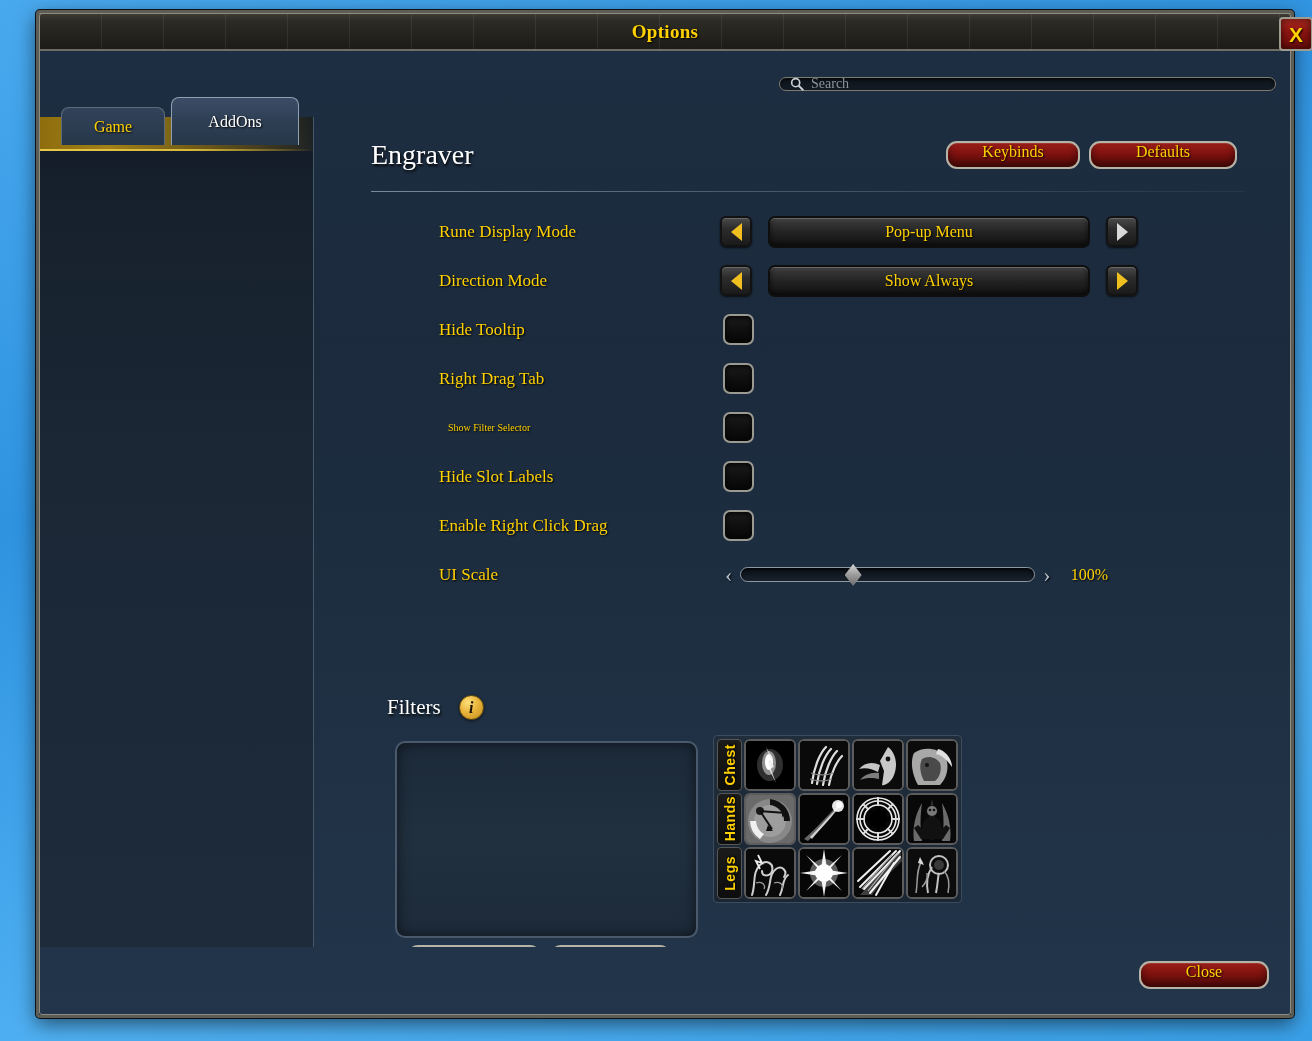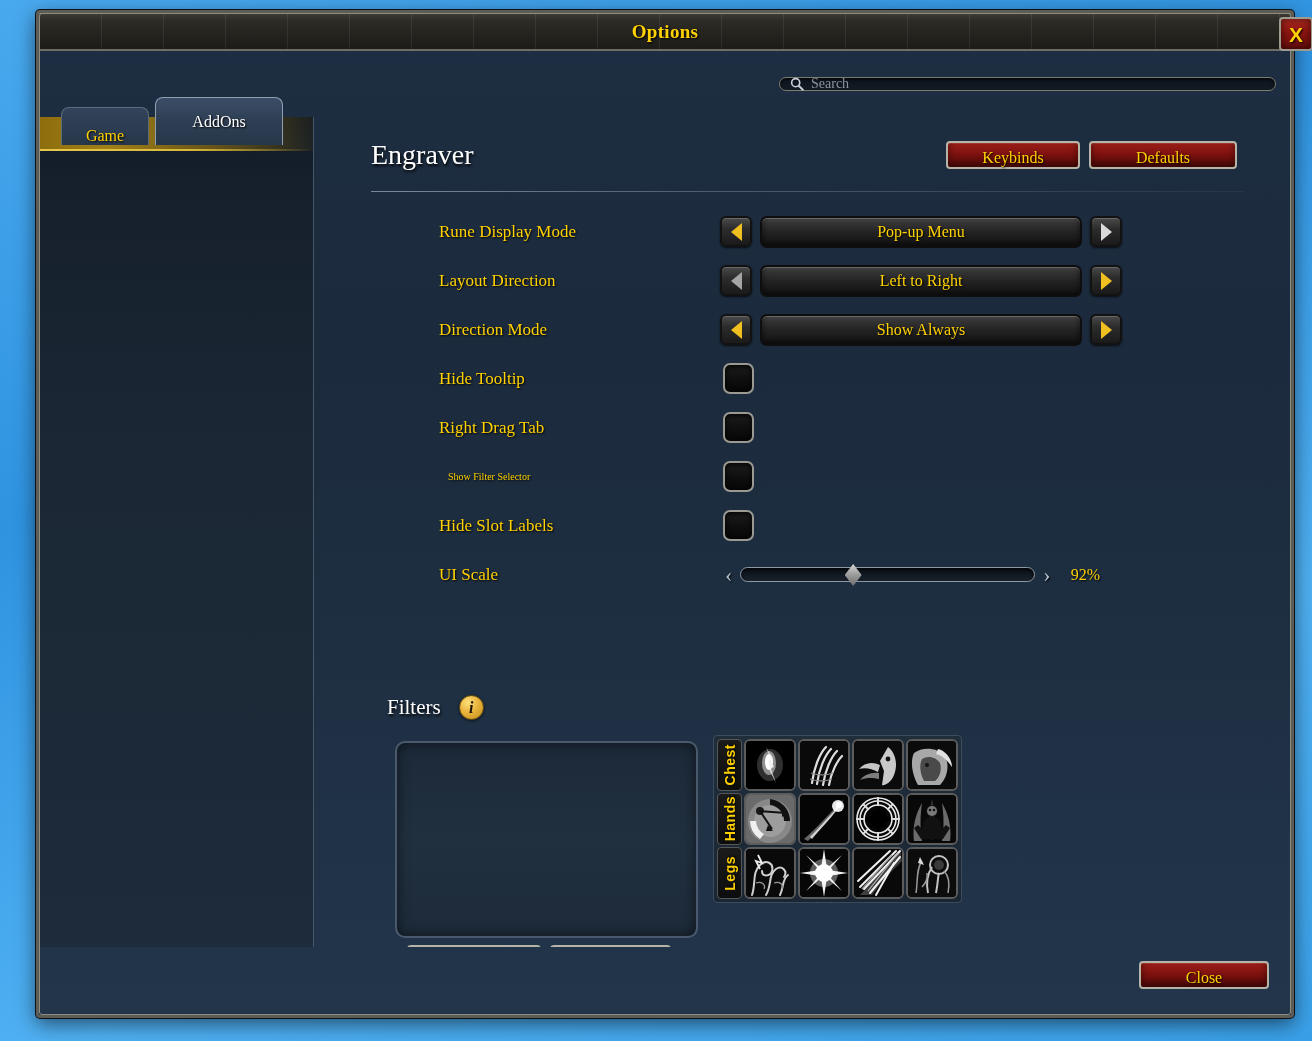--- a/index.html
+++ b/index.html
@@ -93,25 +93,24 @@
     border-bottom: none;
     border-radius: 8px 8px 0 0;
     display: flex; align-items: center; justify-content: center;
     cursor: pointer;
     font-size: 16px;
     font-family: "Liberation Serif", serif;
     text-shadow: 1px 1px 2px #000;
     position: relative;
   }
   .tab.inactive {
-    width: 88px; height: 38px;
+    width: 104px; height: 38px;
     color: #ffd100;
     background: linear-gradient(180deg, #32435a 0%, #27374a 100%);
     border-color: #5d6a7b;
-    align-items: flex-end;
   }
   .tab.active {
     width: 128px; height: 48px;
     color: #ffffff;
     background: linear-gradient(180deg, #3b4d66 0%, #2e3f54 50%, #27374a 100%);
     border-color: #8fa0b2;
     z-index: 3;
   }
   #tab-addons { margin-left: 6px; }
 
@@ -206,26 +205,26 @@
     text-shadow: 1px 2px 3px #000;
     position: absolute; left: 0; top: 4px;
   }
   #header-buttons {
     position: absolute; right: 8px; top: 6px;
     display: flex; gap: 9px;
   }
   .red-button {
     background: linear-gradient(180deg, #9f2019 0%, #821310 40%, #5c0b08 100%);
     border: 2px solid #b6b4a6;
-    border-radius: 4px;
+    border-radius: 11px;
     color: #ffd100;
     font-size: 16px;
     font-family: "Liberation Serif", serif;
     text-shadow: 1px 1px 2px #000;
-    display: flex; align-items: flex-end; justify-content: center;
+    display: flex; align-items: flex-start; justify-content: center;
     cursor: pointer;
     box-shadow: inset 0 1px 0 rgba(255,255,255,.12), inset 0 -4px 8px rgba(0,0,0,.45);
   }
   #btn-keybinds { width: 134px; height: 28px; }
   #btn-defaults { width: 148px; height: 28px; }
   #header-divider {
     position: absolute;
     left: 56px; top: 74px; right: 36px;
     height: 1px;
     background: linear-gradient(90deg, rgba(200,215,230,.55) 0%, rgba(200,215,230,.28) 40%, rgba(200,215,230,.05) 100%);
@@ -249,21 +248,21 @@
   }
   .setting-label.sub {
     left: 133px;
     font-size: 10px;
   }
 
   
   .selector-group {
     position: absolute;
     left: 405px;
-    display: flex; align-items: center; gap: 8px;
+    display: flex; align-items: center; gap: 16px;
   }
   .arrow-btn {
     width: 32px; height: 31px;
     background: linear-gradient(180deg, #4a4a4a 0%, #2c2c2c 40%, #1a1a1a 100%);
     border: 2px solid #121212;
     border-radius: 6px;
     display: flex; align-items: center; justify-content: center;
     cursor: pointer;
     box-shadow: inset 0 1px 0 rgba(255,255,255,.18), 0 1px 2px rgba(0,0,0,.7);
   }
@@ -504,34 +503,20 @@
               </div>
             <div class="dropdown-btn">
               <span>Pop-up Menu</span>
             </div>
             <div class="arrow-btn right disabled">
                 <i class="tri"></i>
               </div>
           </div>
         </div>
 
-        <div class="setting-row">
-          <div class="setting-label">Layout Direction</div>
-          <div class="selector-group">
-            <div class="arrow-btn left disabled">
-                <i class="tri"></i>
-              </div>
-            <div class="dropdown-btn">
-              <span>Left to Right</span>
-            </div>
-            <div class="arrow-btn right">
-                <i class="tri"></i>
-              </div>
-          </div>
-        </div>
 
         <div class="setting-row">
           <div class="setting-label">Direction Mode</div>
           <div class="selector-group">
             <div class="arrow-btn left">
                 <i class="tri"></i>
               </div>
             <div class="dropdown-btn">
               <span>Show Always</span>
             </div>
@@ -554,30 +539,34 @@
         <div class="setting-row">
           <div class="setting-label sub">Show Filter Selector</div>
           <div class="checkbox"></div>
         </div>
 
         <div class="setting-row">
           <div class="setting-label">Hide Slot Labels</div>
           <div class="checkbox"></div>
         </div>
 
+        <div class="setting-row">
+          <div class="setting-label">Enable Right Click Drag</div>
+          <div class="checkbox"></div>
+        </div>
 
         <div class="setting-row">
           <div class="setting-label">UI Scale</div>
           <div class="slider-group">
             <div class="slider-chevron">‹</div>
             <div class="slider-track">
               <div class="slider-thumb" id="ui-scale-thumb" style="left: calc(38% - 8px);"></div>
             </div>
             <div class="slider-chevron">›</div>
-            <div class="slider-value">92%</div>
+            <div class="slider-value">100%</div>
           </div>
         </div>
       </div>
 
       <div id="filters-section">
         <div id="filters-heading-row">
           <div id="filters-title">Filters</div>
           <div id="filters-info-icon">
             <span>i</span>
           </div>

